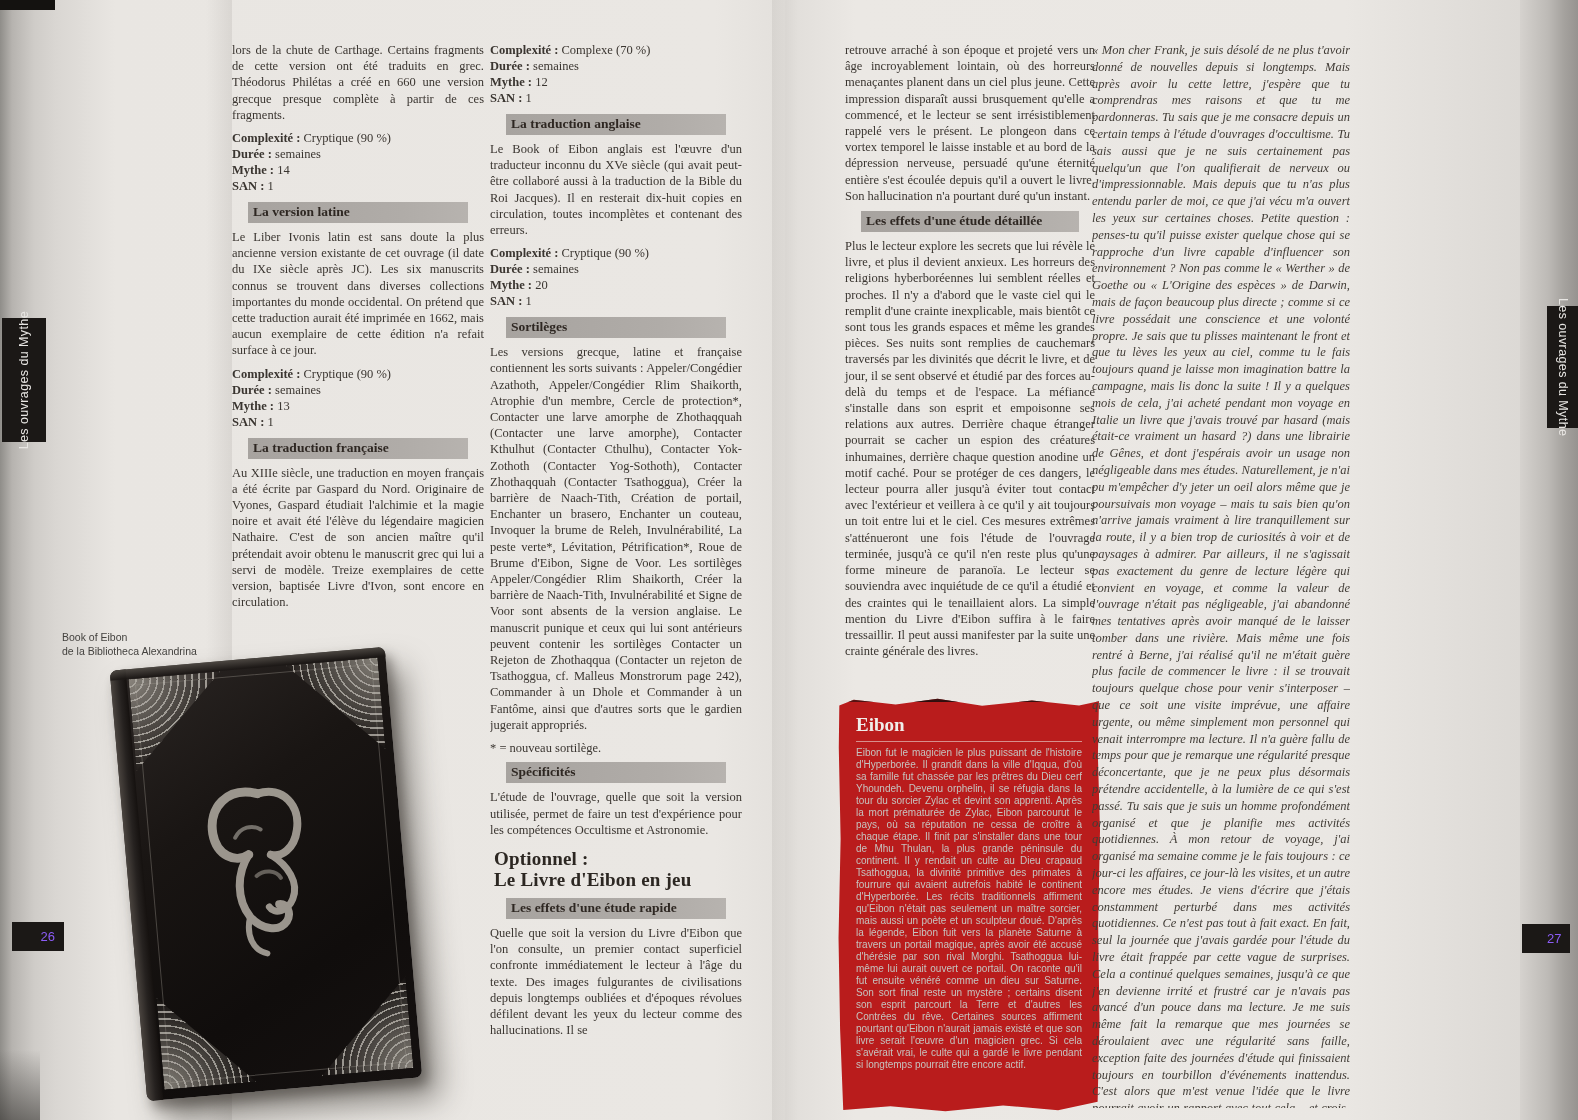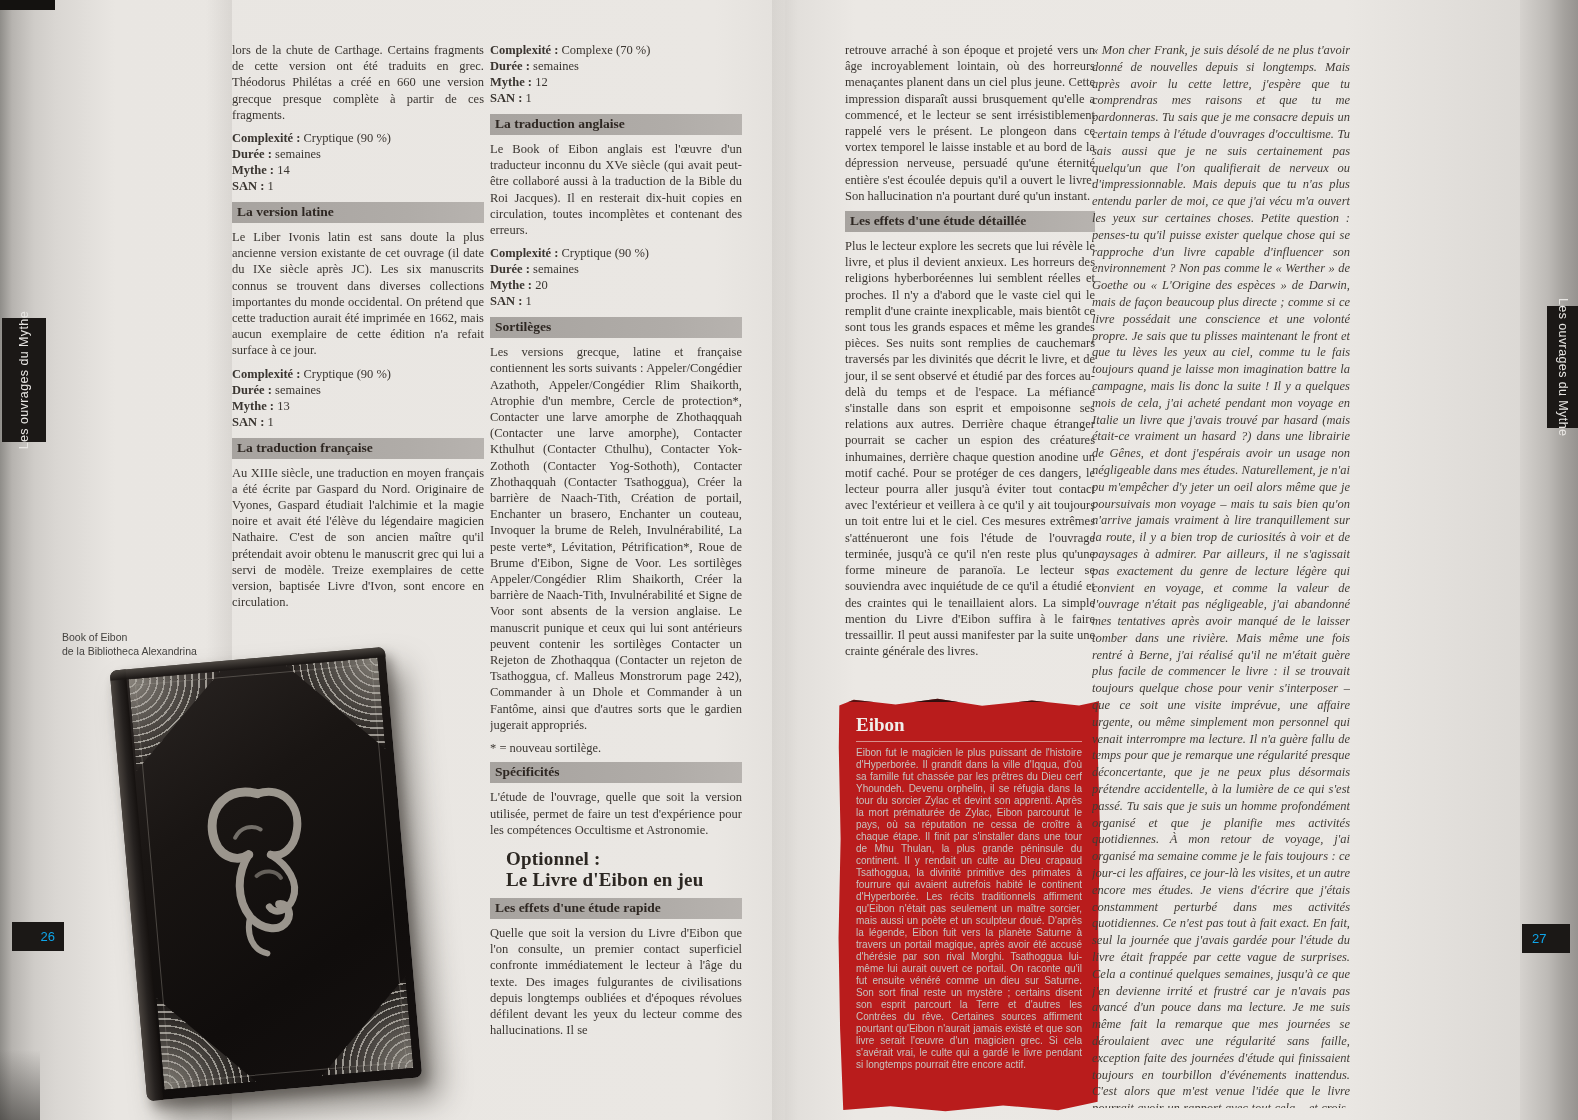--- a/index.html
+++ b/index.html
@@ -24,41 +24,41 @@
   .scan-artifact-bottom{position:absolute;left:0;bottom:0;width:40px;height:70px;
     background:linear-gradient(180deg,transparent,rgba(40,38,35,.55));}
   
   .side-tab{position:absolute;background:#1b1816;color:#e8e6e3;
     font-family:"Liberation Sans","DejaVu Sans",sans-serif;font-size:12.5px;letter-spacing:.4px;
     display:flex;align-items:center;justify-content:center;}
   #tab-left{left:2px;top:318px;width:44px;height:124px;}
   #tab-left span{writing-mode:vertical-rl;transform:rotate(180deg);white-space:nowrap;}
   #tab-right{left:1547px;top:306px;width:31px;height:122px;}
   #tab-right span{writing-mode:vertical-rl;white-space:nowrap;}
-  .pagenum{position:absolute;background:#1b1816;color:#0ea5e9;
+  .pagenum{position:absolute;background:#1b1816;color:#8b5cf6;
     font-family:"Liberation Sans","DejaVu Sans",sans-serif;font-size:13px;
     display:flex;align-items:center;}
   #pagenum-left{left:12px;top:922px;width:52px;height:29px;justify-content:flex-end;padding-right:9px;box-sizing:border-box;}
-  #pagenum-right{left:1522px;top:924px;width:48px;height:29px;justify-content:flex-start;padding-left:10px;box-sizing:border-box;}
+  #pagenum-right{left:1522px;top:924px;width:48px;height:29px;justify-content:flex-start;padding-left:25px;box-sizing:border-box;}
   
   .col{position:absolute;top:42px;font-size:12.5px;line-height:16.2px;text-align:justify;}
   #col-1{left:232px;width:252px;}
   #col-2{left:490px;width:252px;height:1062px;overflow:hidden;}
   #col-3{left:845px;width:250px;}
   #col-4{left:1092px;width:258px;height:1066px;overflow:hidden;}
   .col p{margin:0 0 7px;}
   .bar-header{background:linear-gradient(90deg,#a7a39f,#b0aca8 70%,#b7b3af);
     color:#2e2722;font-weight:bold;font-size:13.5px;line-height:18px;
-    padding:1px 5px 2px;margin:6px 0 6px;text-align:left;}
+    padding:1px 5px 2px;margin:6px 16px 6px;text-align:left;}
   .stats{margin:0 0 8px;}
   .stat-row{line-height:16px;text-align:left;}
   .stat-label{font-weight:bold;}
   .footnote{text-align:left;margin:0 0 6px;}
   .big-title{font-weight:bold;font-size:19px;line-height:21px;color:#2c2722;
-    margin:10px 16px 8px;text-align:left;letter-spacing:.2px;}
+    margin:10px 4px 8px;text-align:left;letter-spacing:.2px;}
   .iod-title{font-weight:bold;font-size:25px;line-height:28px;color:#2e2a25;
     margin:0 0 12px;text-align:left;letter-spacing:.3px;
     text-shadow:0 0 1px rgba(46,42,37,.4);}
   .letter{font-style:italic;font-size:12.5px;line-height:16.8px;color:#413c36;}
   
   #book-caption{position:absolute;left:62px;top:631px;
     font-family:"Liberation Sans","DejaVu Sans",sans-serif;font-size:10.5px;line-height:13.5px;
     color:#44423f;text-align:left;}
   
   #book-photo{position:absolute;left:128px;top:658px;width:276px;height:432px;

